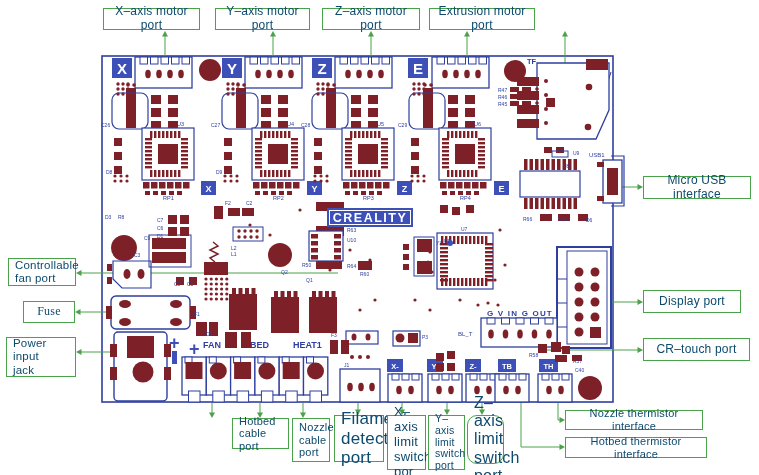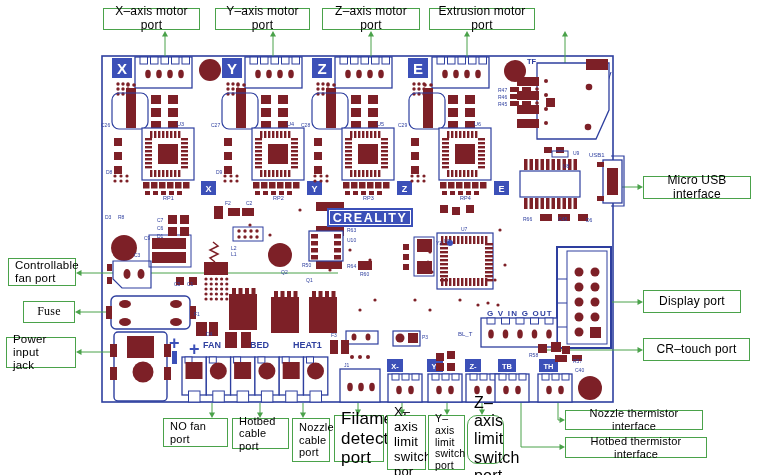--- a/index.html
+++ b/index.html
@@ -1,21 +1,21 @@
 <!DOCTYPE html>
 <html><head>
 <meta charset="utf-8">
 <style>
   html,body{margin:0;padding:0;background:#fff;}
   body{width:759px;height:475px;position:relative;overflow:hidden;
        font-family:"Liberation Sans",sans-serif;}
   #stage{position:absolute;inset:0;width:759px;height:475px;}
   #board-svg{position:absolute;left:0;top:0;}
   #callouts{position:absolute;inset:0;pointer-events:none;}
-  .callout{position:absolute;border:1px solid #4aa24a;background:#fff;color:#000000;
+  .callout{position:absolute;border:1px solid #4aa24a;background:#fff;color:#0c4a6e;
            display:flex;align-items:center;box-sizing:border-box;
            white-space:pre-line;line-height:1.14;letter-spacing:.2px;}
   .callout.c{justify-content:center;text-align:center;padding:0 2px;}
   .callout.l{justify-content:flex-start;text-align:left;padding-left:6px;padding-right:2px;}
 </style>
 </head>
 <body>
 
 <div id="stage">
     <svg id="board-svg" width="759" height="475" viewBox="0 0 759 475">
@@ -938,23 +938,22 @@
       <div class="callout c" style="left: 103px; top: 8px; width: 97px; height: 22px; font-size: 12px;">X–axis motor port</div>
       <div class="callout c" style="left: 215px; top: 8px; width: 95px; height: 22px; font-size: 12px;">Y–axis motor port</div>
       <div class="callout c" style="left: 322px; top: 8px; width: 98px; height: 22px; font-size: 12px;">Z–axis motor port</div>
       <div class="callout c" style="left: 429px; top: 8px; width: 106px; height: 22px; font-size: 12px;">Extrusion motor port</div>
       <div class="callout c" style="left: 643px; top: 176px; width: 108px; height: 23px; font-size: 12px;">Micro USB interface</div>
       <div class="callout c" style="left: 643px; top: 290px; width: 98px; height: 23px; font-size: 12px;">Display port</div>
       <div class="callout c" style="left: 643px; top: 338px; width: 107px; height: 23px; font-size: 12px;">CR–touch port</div>
       <div class="callout l" style="left: 8px; top: 258px; width: 68px; height: 28px; font-size: 11.5px;">Controllable
 fan port</div>
       <div class="callout c" style="left: 23px; top: 301px; width: 52px; height: 22px; font-size: 12px; font-family: Liberation Serif, serif;">Fuse</div>
-      <div class="callout l" style="left: 6px; top: 337px; width: 70px; height: 31px; font-size: 11.5px;">Power input
+      <div class="callout l" style="left: 6px; top: 337px; width: 70px; height: 40px; font-size: 11.5px;">Power input
 jack</div>
-      <div class="callout l" style="left: 163px; top: 418px; width: 65px; height: 29px; font-size: 11px;">NO fan port</div>
       <div class="callout l" style="left: 232px; top: 418px; width: 57px; height: 31px; font-size: 11px;">Hotbed
 cable port</div>
       <div class="callout l" style="left: 292px; top: 418px; width: 38px; height: 44px; font-size: 11px;">Nozzle
 cable
 port</div>
       <div class="callout l" style="left: 334px; top: 415px; width: 50px; height: 47px; font-size: 17px;">Filament
 detection
 port</div>
       <div class="callout l" style="left: 387px; top: 415px; width: 39px; height: 55px; font-size: 13px;">X–axis
 limit

